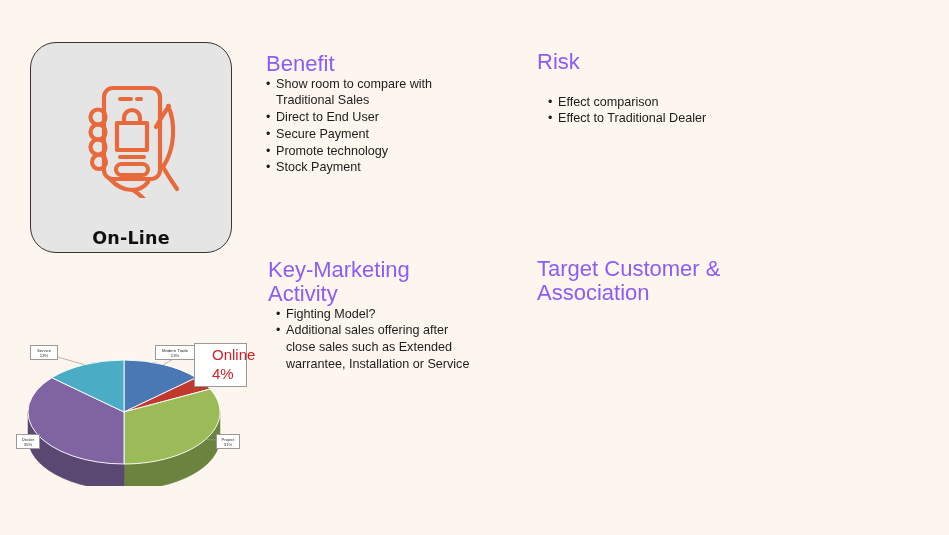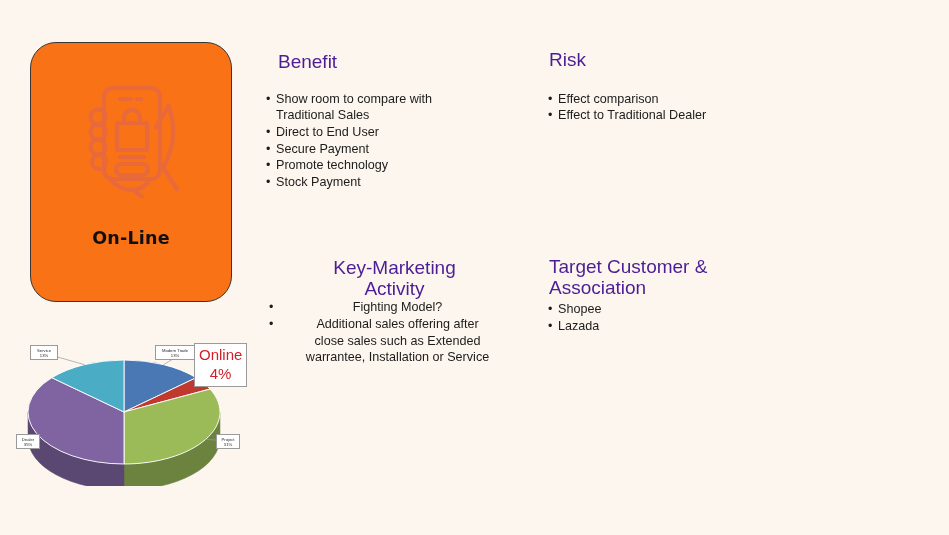--- a/index.html
+++ b/index.html
@@ -15,22 +15,22 @@
     overflow: hidden;
     position: relative;
   }
 
   
   #online-card {
     position: absolute;
     left: 30px;
     top: 42px;
     width: 202px;
-    height: 260px;
-    background: #f97316;
+    height: 211px;
+    background: #e5e5e5;
     border: 1.3px solid #3a3533;
     border-radius: 26px;
     box-sizing: border-box;
   }
   #online-icon {
     position: absolute;
     left: 50%;
     top: 40px;
     transform: translateX(-50%);
   }
@@ -43,25 +43,25 @@
     font-family: "DejaVu Sans", sans-serif;
     font-weight: bold;
     font-size: 17.5px;
     letter-spacing: 0.2px;
     color: #101010;
   }
 
   
   .block { position: absolute; }
   .block-title {
-    font-size: 19px;
+    font-size: 22px;
     font-weight: 400;
     line-height: 1.08;
-    color: #4c1d95;
-    margin: 0 0 0 12px;
+    color: #8b5cf6;
+    margin: 0 0 0 0;
     white-space: pre-line;
   }
   .bullets {
     list-style: none;
     margin: 0;
     padding: 0;
   }
   .bullets li {
     position: relative;
     padding-left: 10px;
@@ -72,24 +72,24 @@
   }
   .bullets li::before {
     content: "\2022";
     position: absolute;
     left: 0;
     top: 0;
     font-size: 12.6px;
   }
 
   #block-benefit   { left: 266px; top: 52px;  width: 250px; }
-  #block-benefit .bullets { margin-top: 18px; }
+  #block-benefit .bullets { }
   #block-risk      { left: 537px; top: 50px;  width: 250px; }
   #block-risk .bullets { margin-top: 20px; margin-left: 11px; }
-  #block-keymkt    { left: 261px; top: 258px; width: 255px; text-align: center; }
+  #block-keymkt    { left: 268px; top: 258px; width: 255px; }
   #block-keymkt .bullets { margin-left: 8px; }
   #block-target    { left: 537px; top: 257px; width: 260px; }
   #block-target .bullets { margin-top: 3px; margin-left: 11px; }
 
   
   #pie-chart {
     position: absolute;
     left: 8px;
     top: 336px;
     width: 250px;
@@ -108,21 +108,21 @@
     box-sizing: border-box;
   }
   #pie-label-online {
     position: absolute;
     background: #FFFFFF;
     border: 0.8px solid #9a9a9a;
     color: #D31F26;
     font-size: 15px;
     line-height: 1.25;
     text-align: center;
-    padding: 2px 4px;
+    padding: 2px 17px;
     white-space: pre-line;
     box-sizing: border-box;
   }
 </style>
 </head>
 <body>
 
 <div id="online-card">
   <div id="online-icon">
     <svg width="110" height="115" viewBox="0 0 110 115" fill="none" stroke="#E8693C" stroke-width="4.2" stroke-linecap="round" stroke-linejoin="round">
@@ -182,24 +182,20 @@
     <li>Fighting Model?</li>
     <li>Additional sales offering after
 close sales such as Extended
 warrantee, Installation or Service</li>
   </ul>
 </div>
 
 <div class="block" id="block-target">
   <div class="block-title">Target Customer &amp;
 Association</div>
-  <ul class="bullets">
-    <li>Shopee</li>
-    <li>Lazada</li>
-  </ul>
 </div>
 
 <div id="pie-chart">
   <svg id="pie-svg" width="250" height="150" viewBox="0 0 250 150">
       <path d="M 212 76 A 96 52 0 0 1 116.00000000000003 128
                  L 116.00000000000003 154 A 96 52 0 0 0 212 102 Z" fill="#6C8340" stroke="#6C8340" stroke-width="0.5"></path>
       <path d="M 116.00000000000003 128 A 96 52 0 0 1 20 76
                  L 20 102 A 96 52 0 0 0 116.00000000000003 154 Z" fill="#5A4873" stroke="#5A4873" stroke-width="0.5"></path>
       <path d="M 116 76 L 116 24 A 96 52 0 0 1 188.17662151798183 41.71401761479641 Z" fill="#4978B4" stroke="#ffffff" stroke-width="0.9"></path>
       <path d="M 116 76 L 188.17662151798183 41.71401761479641 A 96 52 0 0 1 202.0997831871381 53.00098810861193 Z" fill="#C0392F" stroke="#ffffff" stroke-width="0.9"></path>

